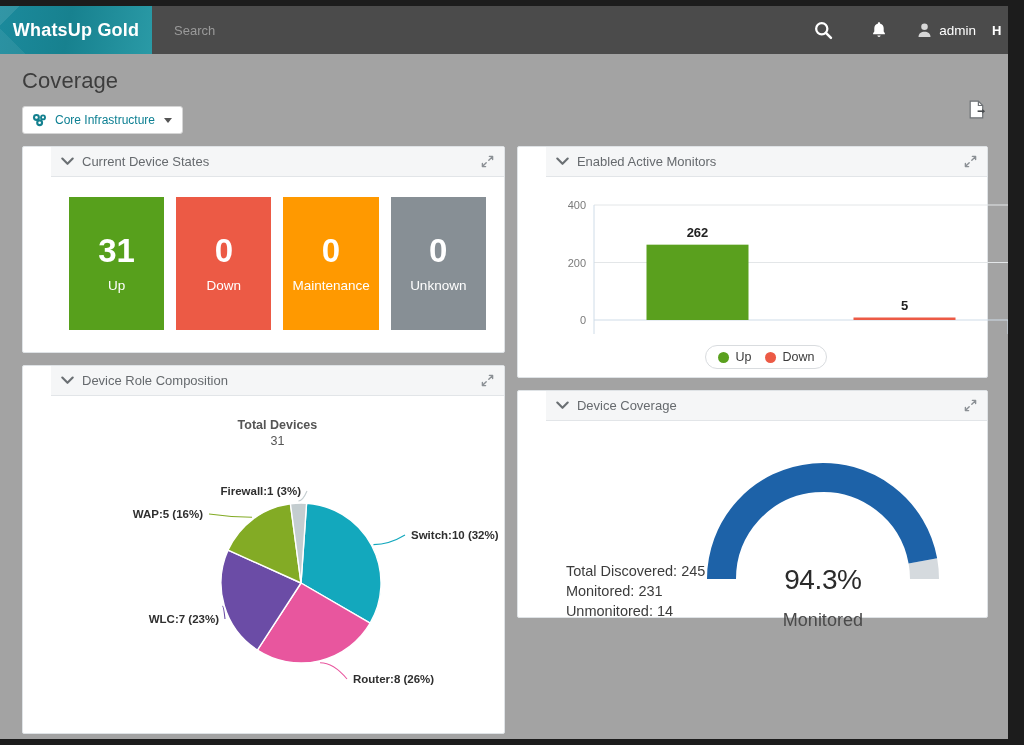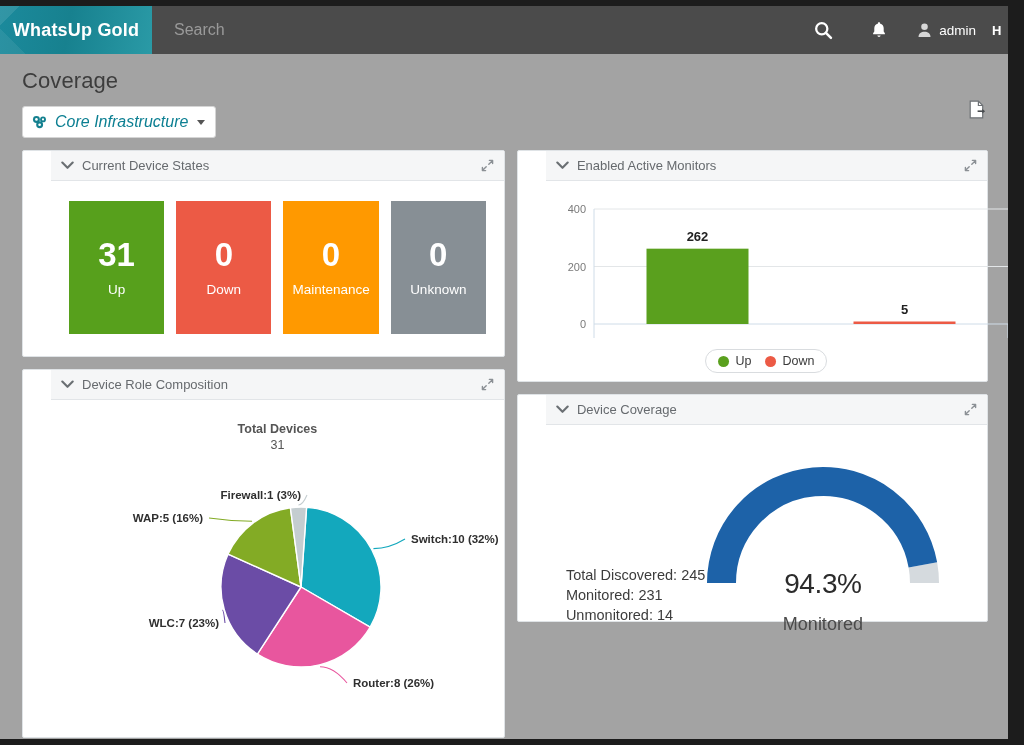--- a/index.html
+++ b/index.html
@@ -55,21 +55,21 @@
   }
   .nav-item.active { background: #0d8b9b; color: #ffffff; }
 
   .nav-search {
     display: flex; align-items: center;
     margin-left: 22px;
     min-width: 150px;
   }
   .nav-search input {
     background: transparent; border: none; outline: none;
-    color: #bdbdbd; font-size: 16px;
+    color: #bdbdbd; font-size: 13px;
     font-family: "Liberation Sans", sans-serif;
     width: 150px;
   }
   .nav-search input::placeholder { color: #9a9a9a; }
 
   .nav-right {
     margin-left: auto;
     display: flex; align-items: center;
     padding-right: 4px;
   }
@@ -99,21 +99,21 @@
   }
   .scope-btn {
     margin-top: 12px;
     display: inline-flex; align-items: center; gap: 7px;
     border: 1px solid #d5d5d5;
     background: #fff;
     border-radius: 3px;
     padding: 6px 10px 6px 9px;
     cursor: pointer;
   }
-  .scope-label { font-size: 16px; color: #0c7f92; font-style: italic; }
+  .scope-label { font-size: 12px; color: #0c7f92; }
   .caret-down {
     width: 0; height: 0;
     border-left: 4.5px solid transparent;
     border-right: 4.5px solid transparent;
     border-top: 5px solid #555;
     margin-left: 2px;
   }
   .export-btn {
     position: absolute; right: 22px; top: 46px;
     cursor: pointer;

